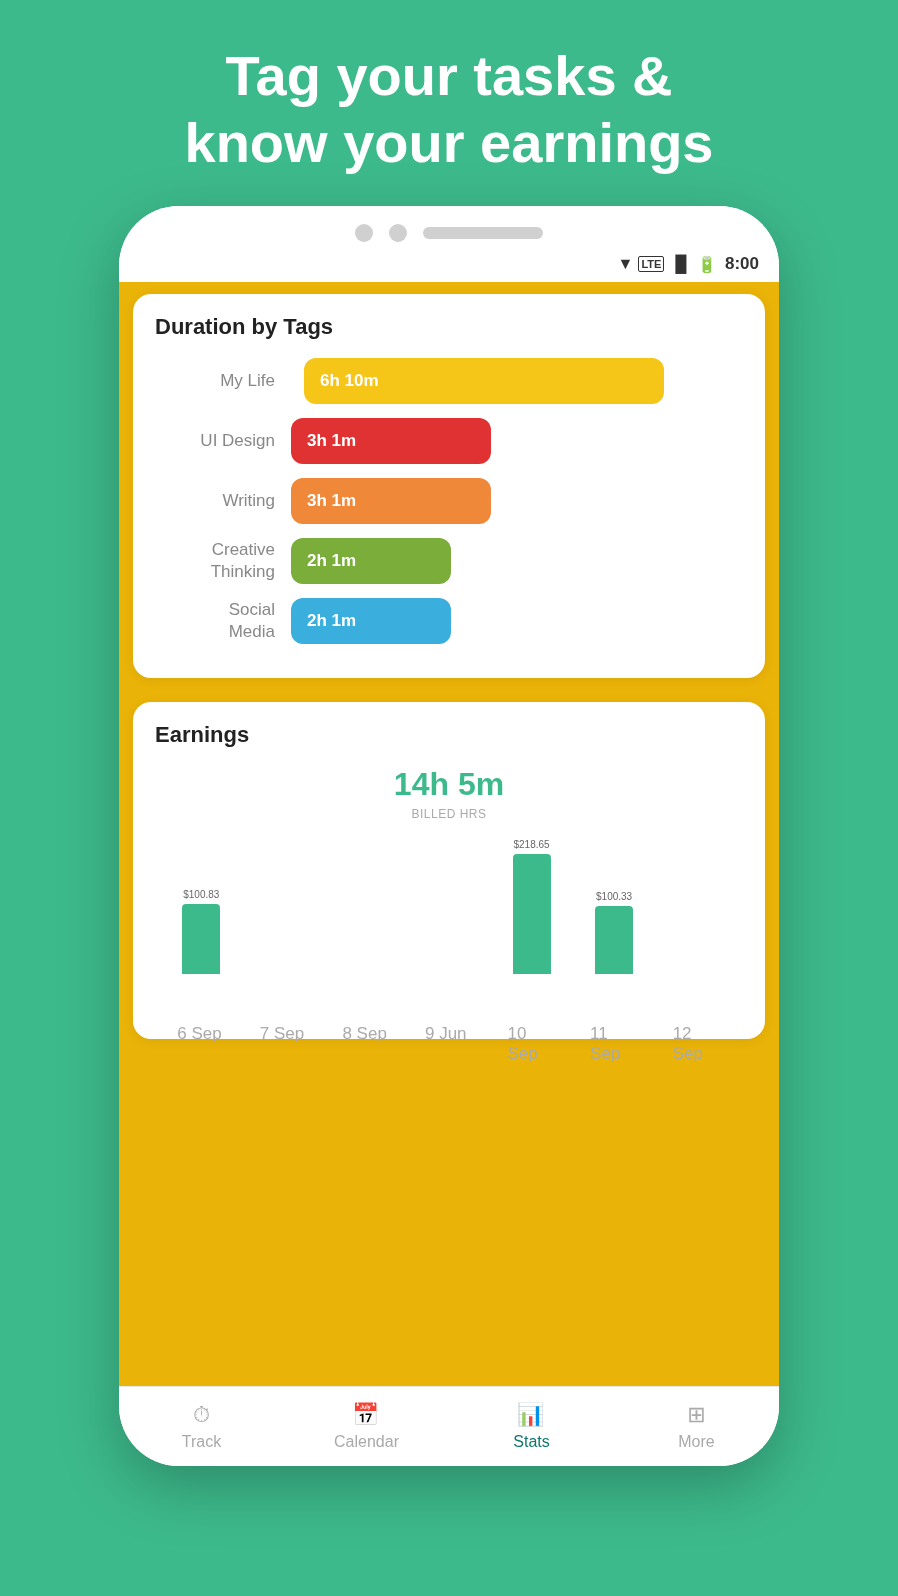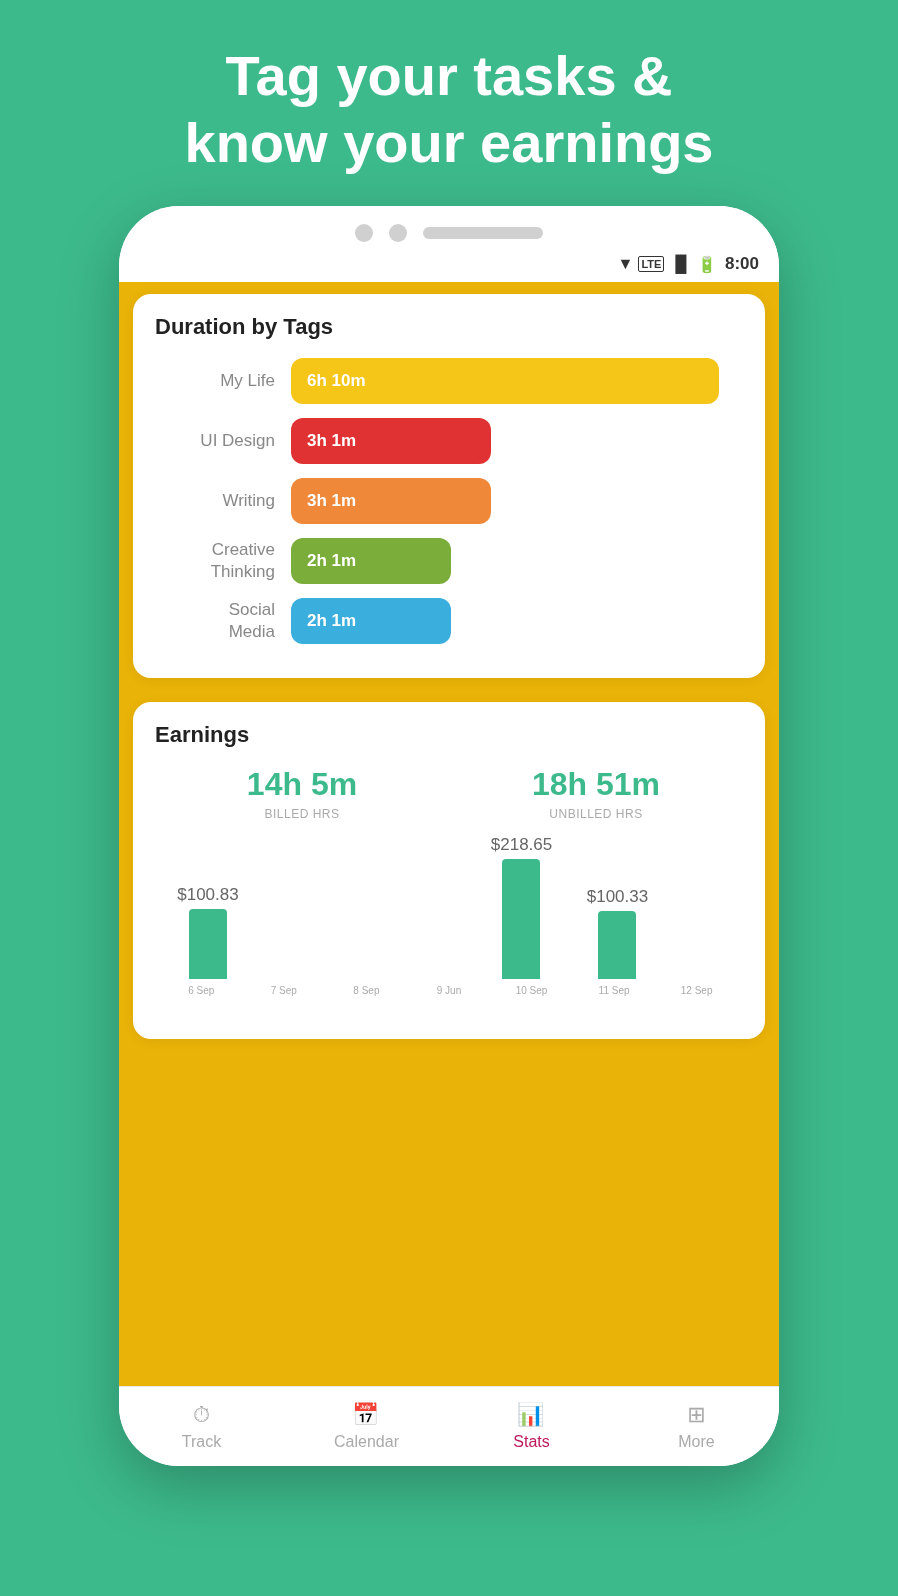--- a/index.html
+++ b/index.html
@@ -115,21 +115,21 @@
     .bar {
       height: 46px;
       border-radius: 12px;
       display: flex;
       align-items: center;
       padding-left: 16px;
       font-size: 17px;
       font-weight: 600;
       color: white;
     }
-    .bar-mylife { background: #f5c518; width: 428px; }
+    .bar-mylife { background: #f5c518; width: 360px; margin-left: 13px; }
     .bar-uidesign { background: #e03232; width: 200px; }
     .bar-writing { background: #f0883a; width: 200px; }
     .bar-creative { background: #7aad3a; width: 160px; }
     .bar-social { background: #3aaedc; width: 160px; }
 
     .earnings-card { flex-shrink: 0; }
     .earnings-stats {
       display: flex;
       justify-content: space-between;
       margin-bottom: 18px;
@@ -161,40 +161,41 @@
       height: 140px;
       padding: 0 5px;
     }
     .chart-bar-group {
       display: flex;
       flex-direction: column;
       align-items: center;
       gap: 4px;
     }
     .chart-bar-amount {
-      font-size: 17px;
+      font-size: 10px;
       color: #666;
       text-align: right;
       white-space: nowrap;
     }
     .chart-bar {
       width: 38px;
       background: #3dba8c;
       border-radius: 4px 4px 0 0;
     }
     .chart-labels {
       display: flex;
       justify-content: space-around;
       padding: 6px 5px 0;
     }
     .chart-label {
-      font-size: 10px;
+      font-size: 17px;
       color: #aaa;
-      text-align: center;
+      text-align: left;
       width: 48px;
+      margin-top: 44px;
     }
     .bottom-nav {
       background: white;
       border-top: 1px solid #e8e8e8;
       display: flex;
       height: 80px;
       flex-shrink: 0;
     }
     .nav-item {
       flex: 1;
@@ -263,24 +264,20 @@
       </div>
     </div>
 
     <div class="card earnings-card">
       <div class="card-title">Earnings</div>
 
       <div class="earnings-stats">
         <div class="stat-item">
           <span class="stat-value">14h 5m</span>
           <span class="stat-label">BILLED HRS</span>
-        </div>
-        <div class="stat-item">
-          <span class="stat-value">18h 51m</span>
-          <span class="stat-label">UNBILLED HRS</span>
         </div>
       </div>
 
       <div class="chart-area">
         <div class="bars-container">
 
           <div class="chart-bar-group">
             <span class="chart-bar-amount">$100.83</span>
             <div class="chart-bar" style="height:70px"></div>
           </div>
@@ -333,20 +330,20 @@
     <div class="nav-item">
       <span class="nav-icon" style="color:#aaa;">⏱</span>
       <span class="nav-label">Track</span>
     </div>
     <div class="nav-item">
       <span class="nav-icon" style="color:#aaa;">📅</span>
       <span class="nav-label">Calendar</span>
     </div>
     <div class="nav-item active">
       <span class="nav-icon" style="color:#3dba8c;">📊</span>
-      <span class="nav-label" style="color:#be185d;">Stats</span>
+      <span class="nav-label" style="color:#0f766e;">Stats</span>
     </div>
     <div class="nav-item">
       <span class="nav-icon" style="color:#aaa;">⊞</span>
       <span class="nav-label">More</span>
     </div>
   </div>
 </div>
 
 </body></html>

